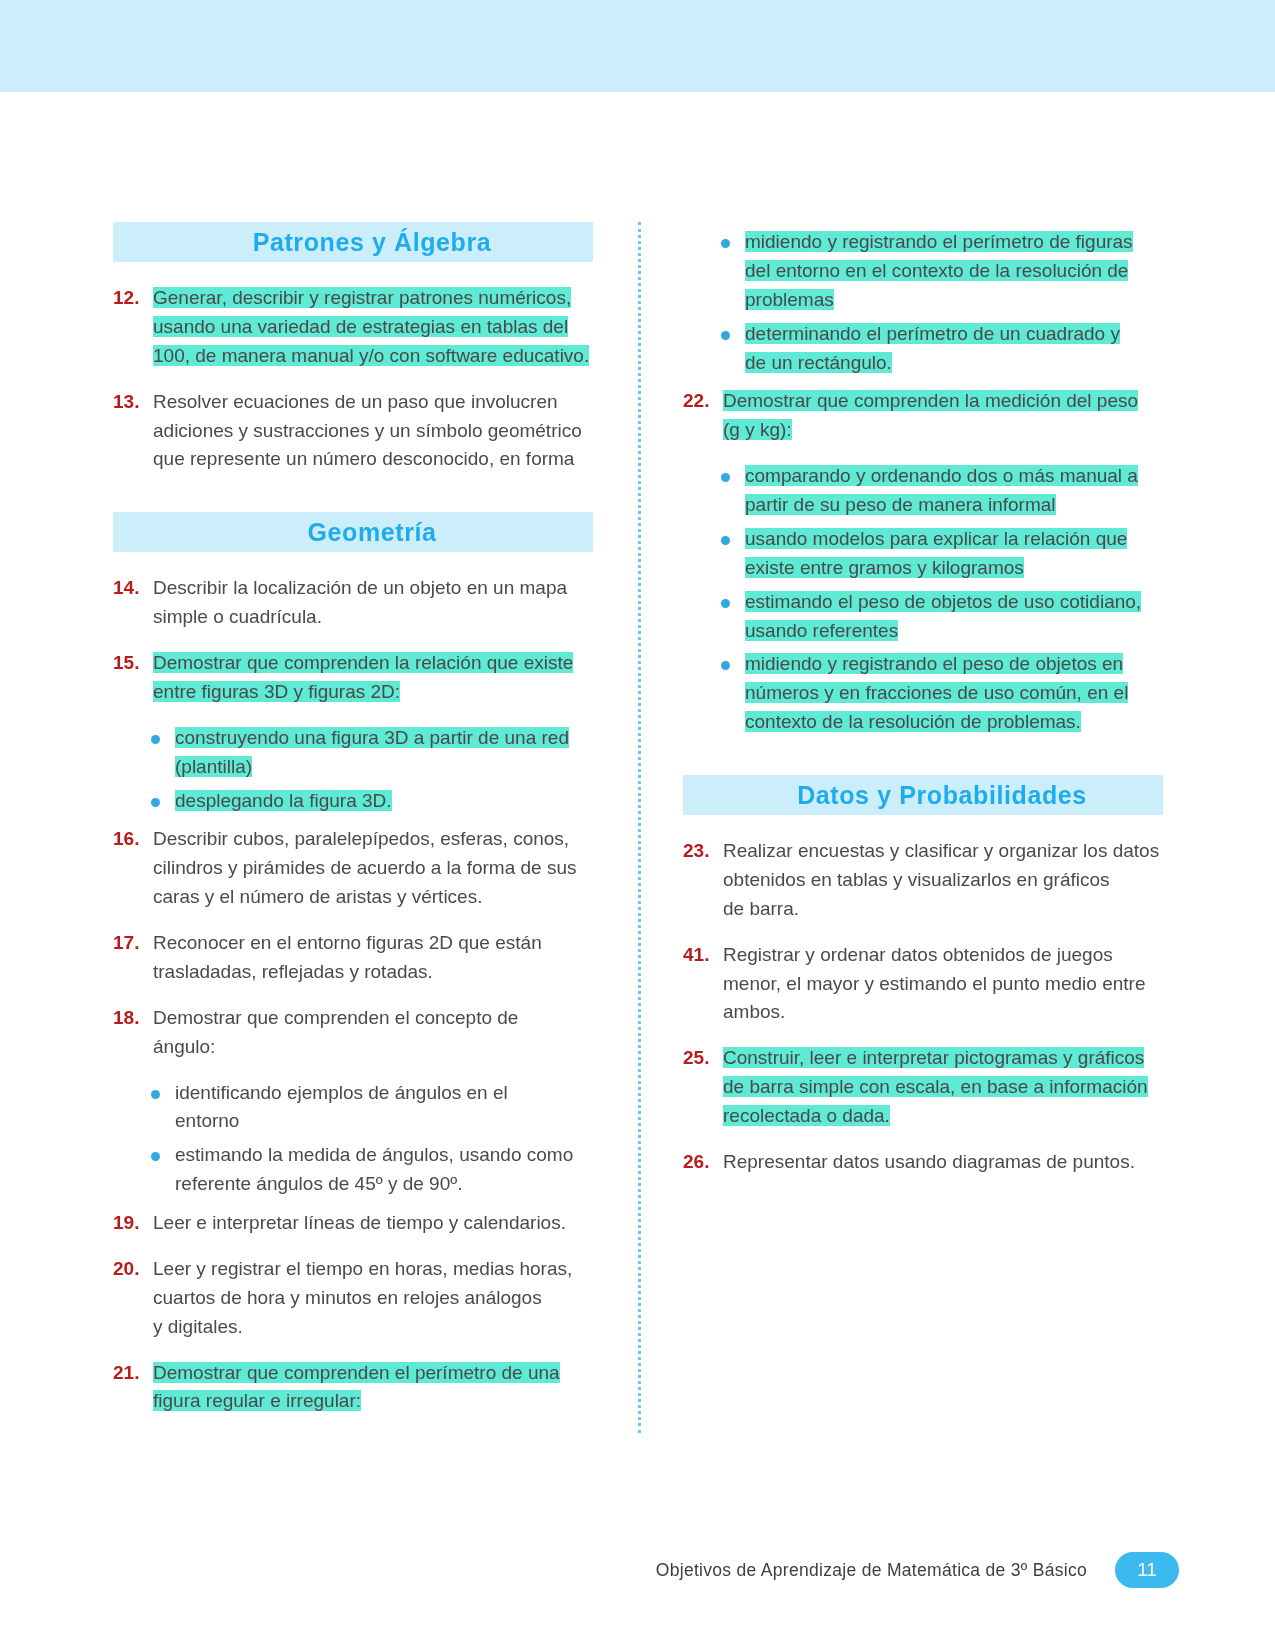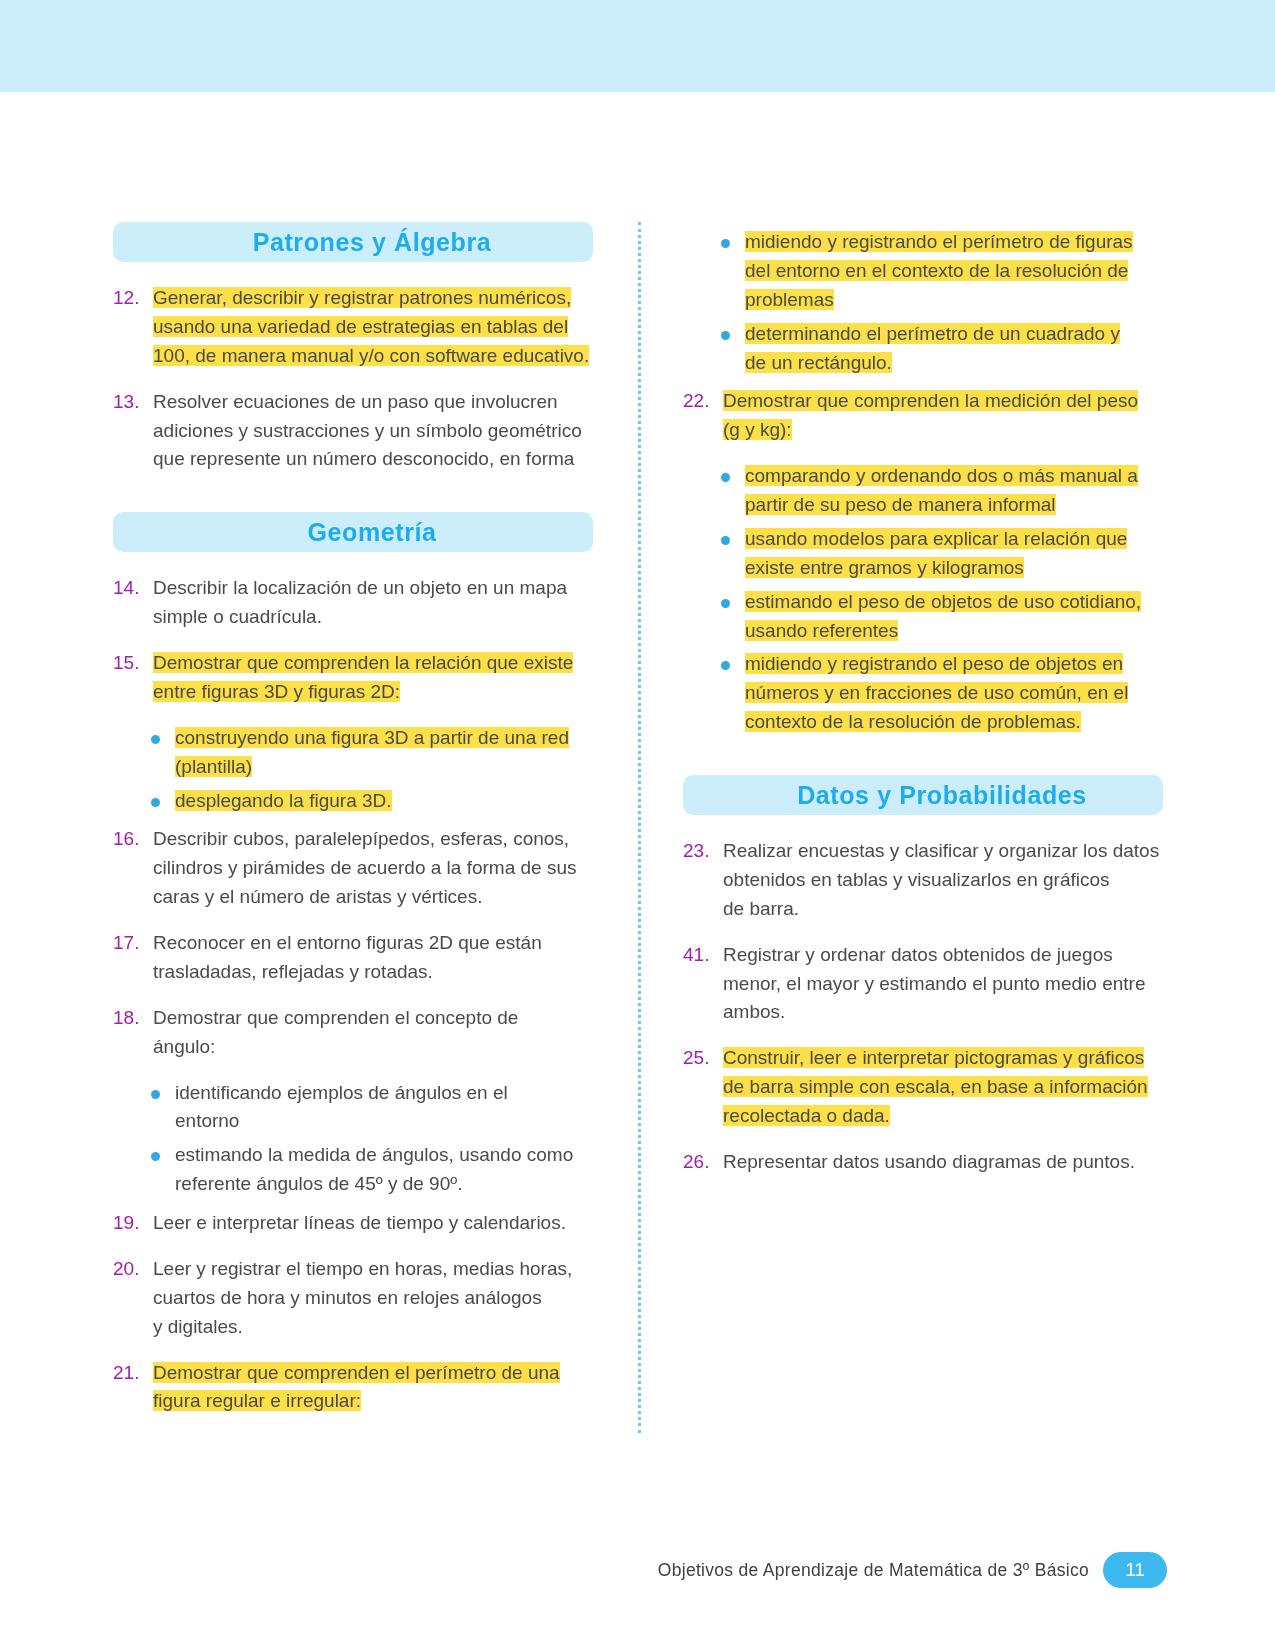--- a/index.html
+++ b/index.html
@@ -52,21 +52,21 @@
   .divider::before {
     content:"";
     position:absolute;
     left:45px; top:0; bottom:0;
     border-left:3px dotted #6cc9ef;
   }
 
   
   .sec-header {
     background:#cceefb;
-    border-radius:10px;
+    border-radius:1px;
     height:40px;
     display:flex;
     align-items:center;
     justify-content:center;
     margin:0 0 22px 0;
     padding-left:38px;
   }
   .sec-header span {
     color:#1eacec;
     font-size:25px;
@@ -78,36 +78,36 @@
   .sec-header.spaced { margin-top:38px; }
 
   
   .oa {
     display:flex;
     flex-direction:row;
     align-items:flex-start;
     margin-bottom:17px;
   }
   .oa-num {
-    color:#a21caf;
-    font-weight:normal;
+    color:#b91c1c;
+    font-weight:bold;
     font-size:19px;
     width:40px;
     flex:0 0 40px;
     line-height:1.52;
     padding-top:0px;
   }
   .oa-text {
     flex:1 1 auto;
     font-size:19px;
     line-height:1.52;
     color:#4a4a4a;
   }
   .oa-text .ln { display:block; }
-  .hl { background:#fde047; }
+  .hl { background:#5eead4; }
 
   
   .bullets {
     list-style:none;
     margin:6px 0 10px 0;
     padding:0 0 0 62px;
   }
   .bullets li {
     position:relative;
     font-size:19px;
@@ -121,25 +121,25 @@
     top:11px;
     width:9px; height:9px;
     border-radius:50%;
     background:#31a9e0;
   }
   .bullets li .ln { display:block; }
 
   
   .footer {
     position:absolute;
-    right:108px;
+    right:96px;
     bottom:62px;
     display:flex;
     align-items:center;
-    gap:14px;
+    gap:28px;
   }
   .footer-text {
     font-size:17.5px;
     color:#3f3f3f;
     letter-spacing:0.3px;
   }
   .page-badge {
     background:#3cb9ef;
     color:#ffffff;
     border-radius:18px;

